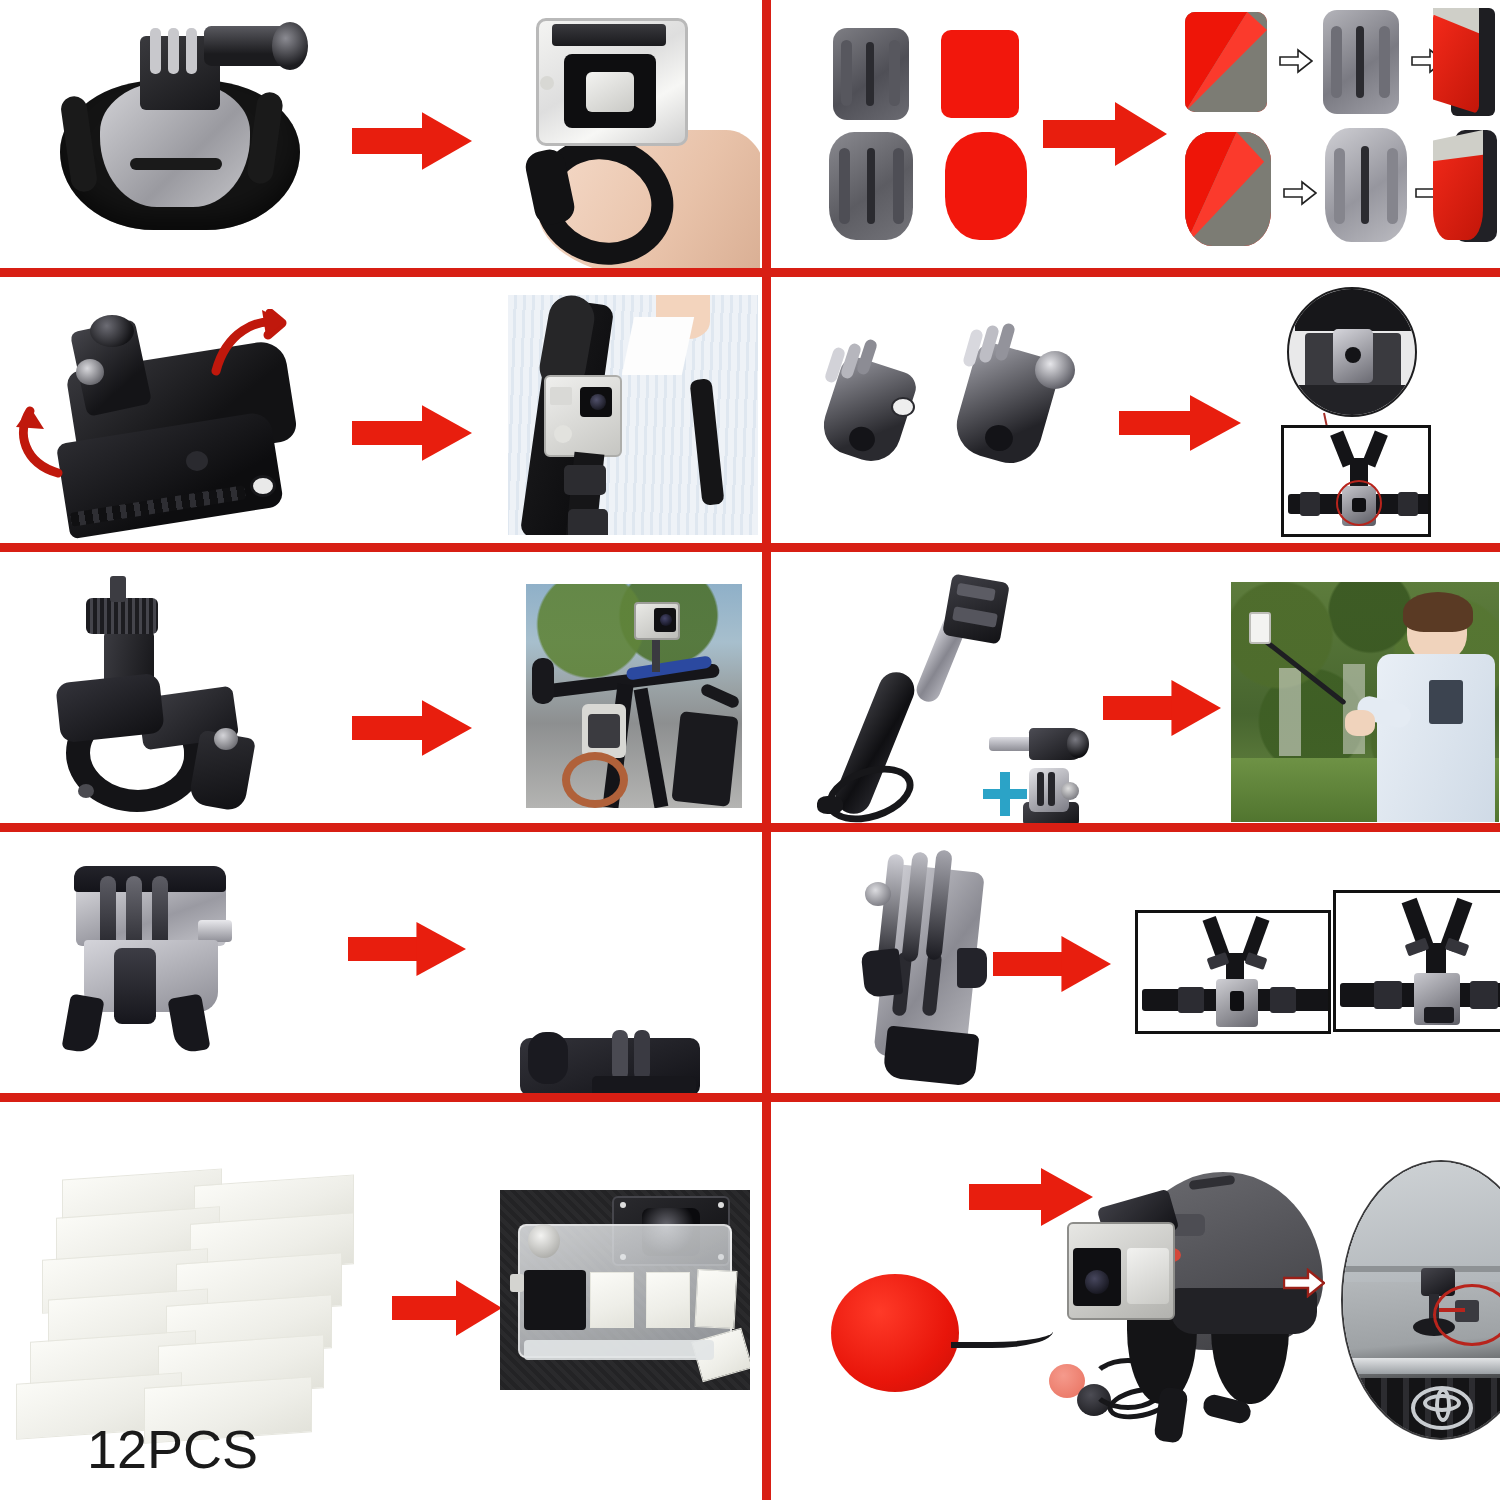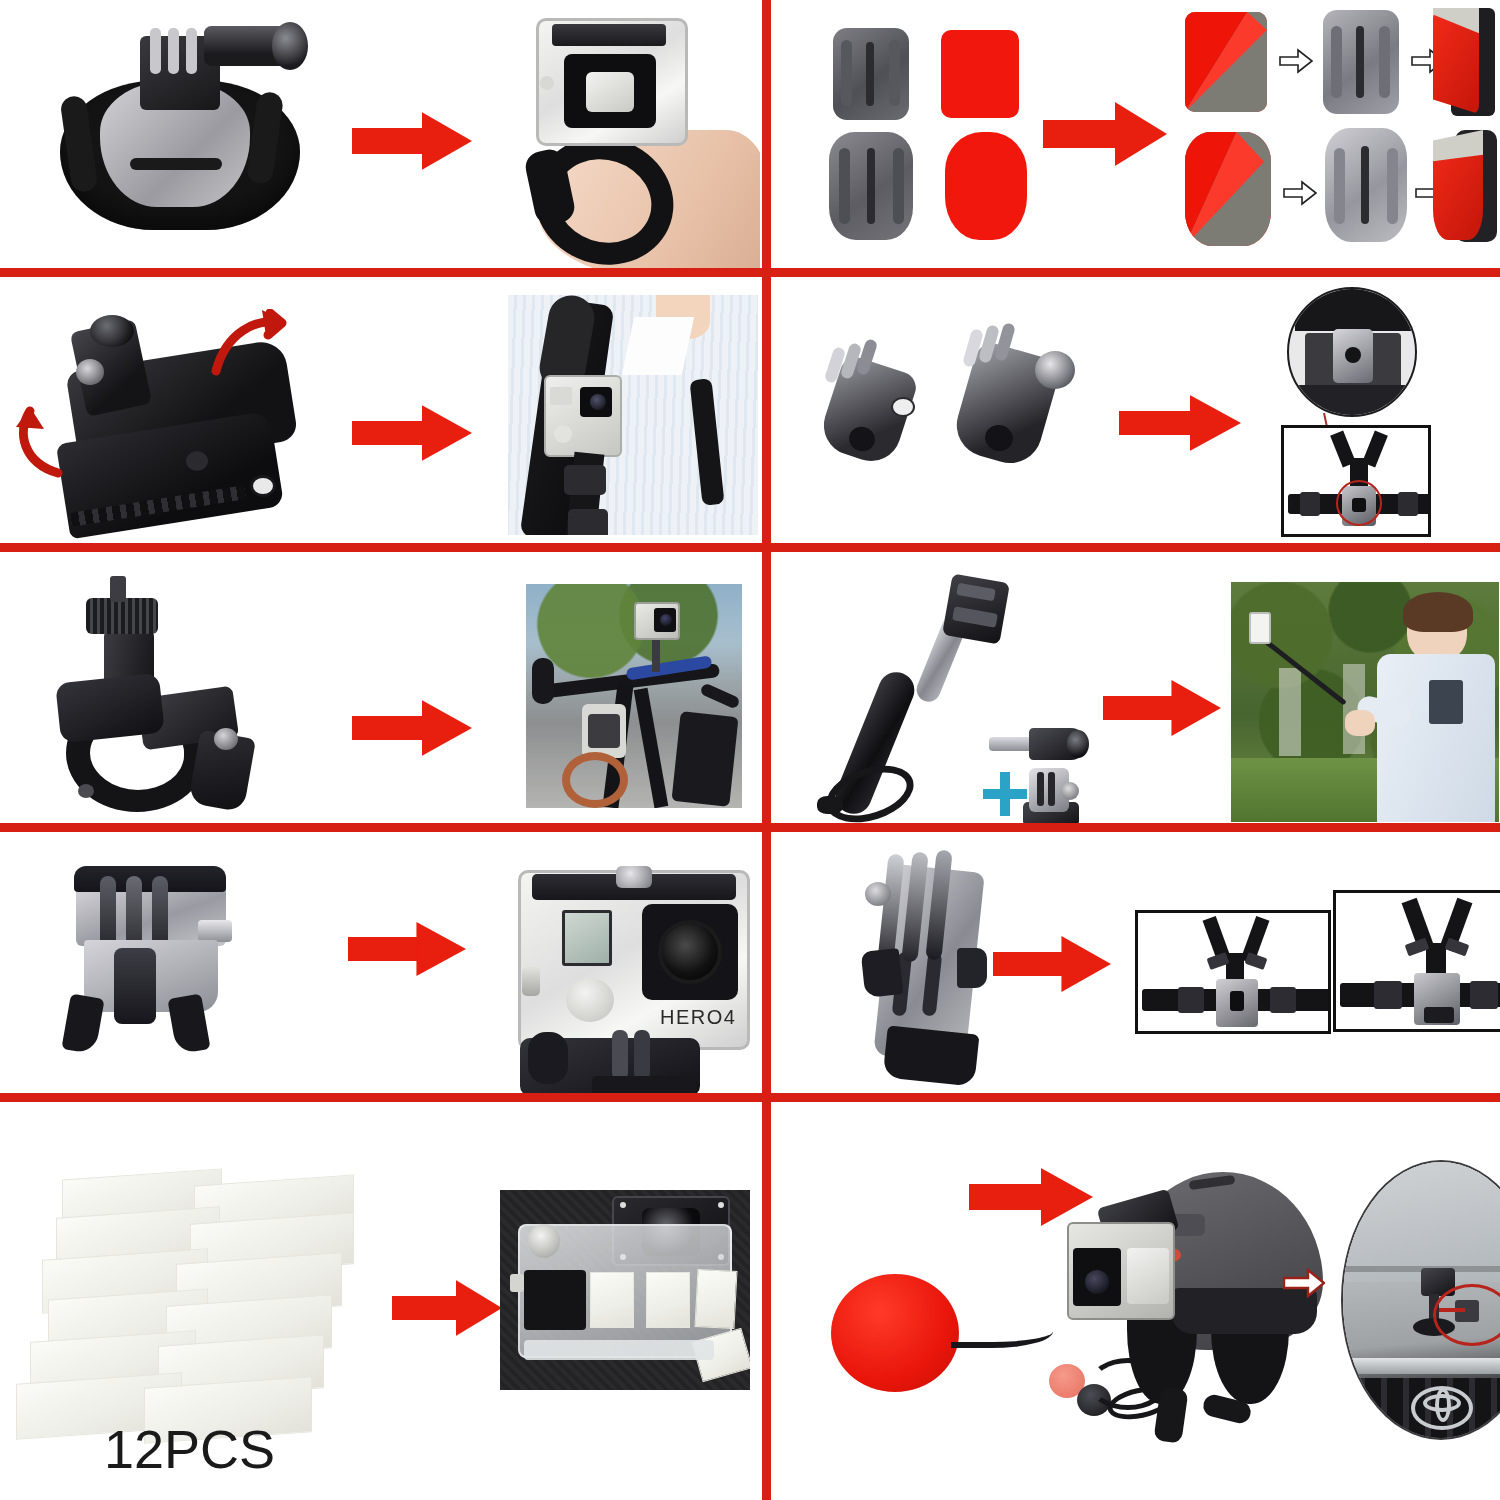--- a/index.html
+++ b/index.html
@@ -480,31 +480,20 @@
     <div style="position:absolute;left:84px;top:108px;width:134px;height:72px;background:linear-gradient(160deg,#d4d4da,#8e8e96);border-radius:4px 4px 20px 20px;"></div>
     <div style="position:absolute;left:114px;top:116px;width:42px;height:76px;background:linear-gradient(180deg,#3d3d45,#16161c);border-radius:8px;"></div>
     <div style="position:absolute;left:66px;top:164px;width:34px;height:56px;background:#17171c;border-radius:6px 6px 20px 6px;transform:rotate(10deg);"></div>
     <div style="position:absolute;left:172px;top:164px;width:34px;height:56px;background:#17171c;border-radius:6px 6px 6px 20px;transform:rotate(-10deg);"></div>
 
     <div class="arrow" style="left:348px;top:90px;width:118px;height:54px;">
       <div class="shaft"></div>
         <div class="head"></div>
     </div>
 
-    <div style="position:absolute;left:518px;top:38px;width:232px;height:180px;">
-      <div class="housing" style="left:0;top:0;width:232px;height:180px;"></div>
-      <div style="position:absolute;left:14px;top:4px;width:204px;height:26px;background:linear-gradient(180deg,#2d2d33,#16161b);border-radius:5px;"></div>
-      <div style="position:absolute;left:98px;top:-4px;width:36px;height:22px;background:radial-gradient(circle at 40% 34%,#e7e7ea,#76767e);border-radius:6px;"></div>
-      <div style="position:absolute;left:124px;top:34px;width:96px;height:96px;background:#141418;border-radius:10px;"></div>
-      <div class="lens" style="left:140px;top:50px;width:64px;height:64px;"></div>
-      <div style="position:absolute;left:44px;top:40px;width:50px;height:56px;background:linear-gradient(150deg,#cfd8d2,#9fb0a8);border:3px solid #2b2b30;border-radius:3px;"></div>
-      <div style="position:absolute;left:48px;top:108px;width:48px;height:44px;background:radial-gradient(circle at 40% 34%,#f3f3f1,#c0c0bc);border-radius:50%;"></div>
-      <div style="position:absolute;left:4px;top:96px;width:18px;height:30px;background:linear-gradient(180deg,#e4e4e0,#a6a6a2);border-radius:5px;"></div>
-      <div class="hero-text" style="left:142px;top:136px;">HERO4</div>
-    </div>
 
     <div style="position:absolute;left:520px;top:206px;width:180px;height:58px;background:linear-gradient(160deg,#33333a,#111116);border-radius:10px;"></div>
     <div style="position:absolute;left:528px;top:200px;width:40px;height:52px;background:#1a1a20;border-radius:18px;"></div>
     <div style="position:absolute;left:612px;top:198px;width:16px;height:50px;background:#4a4a52;border-radius:7px;"></div>
     <div style="position:absolute;left:634px;top:198px;width:16px;height:50px;background:#3a3a42;border-radius:7px;"></div>
     <div style="position:absolute;left:592px;top:244px;width:104px;height:22px;background:#17171c;border-radius:5px;"></div>
   </div>
 
   <div class="cell" style="left:771px;top:832px;width:729px;height:261px;">
 
@@ -559,21 +548,21 @@
     <div class="foam-strip" style="left:190px;top:116px;width:164px;height:52px;transform:skewY(-4deg);"></div>
     <div class="foam-strip" style="left:42px;top:152px;width:166px;height:54px;transform:skewY(-4deg);"></div>
     <div class="foam-strip" style="left:176px;top:156px;width:166px;height:54px;transform:skewY(-4deg);"></div>
     <div class="foam-strip" style="left:48px;top:192px;width:160px;height:54px;transform:skewY(-4deg);"></div>
     <div class="foam-strip" style="left:166px;top:198px;width:166px;height:54px;transform:skewY(-4deg);"></div>
     <div class="foam-strip" style="left:30px;top:234px;width:166px;height:54px;transform:skewY(-4deg);"></div>
     <div class="foam-strip" style="left:158px;top:238px;width:166px;height:54px;transform:skewY(-4deg);"></div>
     <div class="foam-strip" style="left:16px;top:276px;width:166px;height:56px;transform:skewY(-4deg);"></div>
     <div class="foam-strip" style="left:144px;top:280px;width:168px;height:56px;transform:skewY(-4deg);"></div>
 
-    <div class="lbl-12pcs" style="left:104px;top:1px;top:320px;">12PCS</div>
+    <div class="lbl-12pcs" style="left:87px;top:1px;top:320px;">12PCS</div>
 
     <div class="arrow" style="left:392px;top:178px;width:110px;height:56px;">
       <div class="shaft"></div>
         <div class="head"></div>
     </div>
 
     <div class="photo" style="left:500px;top:88px;width:250px;height:200px;">
       <div class="dark-mat" style="inset:0;"></div>
 
       <div style="position:absolute;left:112px;top:6px;width:118px;height:70px;background:linear-gradient(150deg,#2a2a2e,#101013);border:2px solid #46464c;border-radius:6px;"></div>

